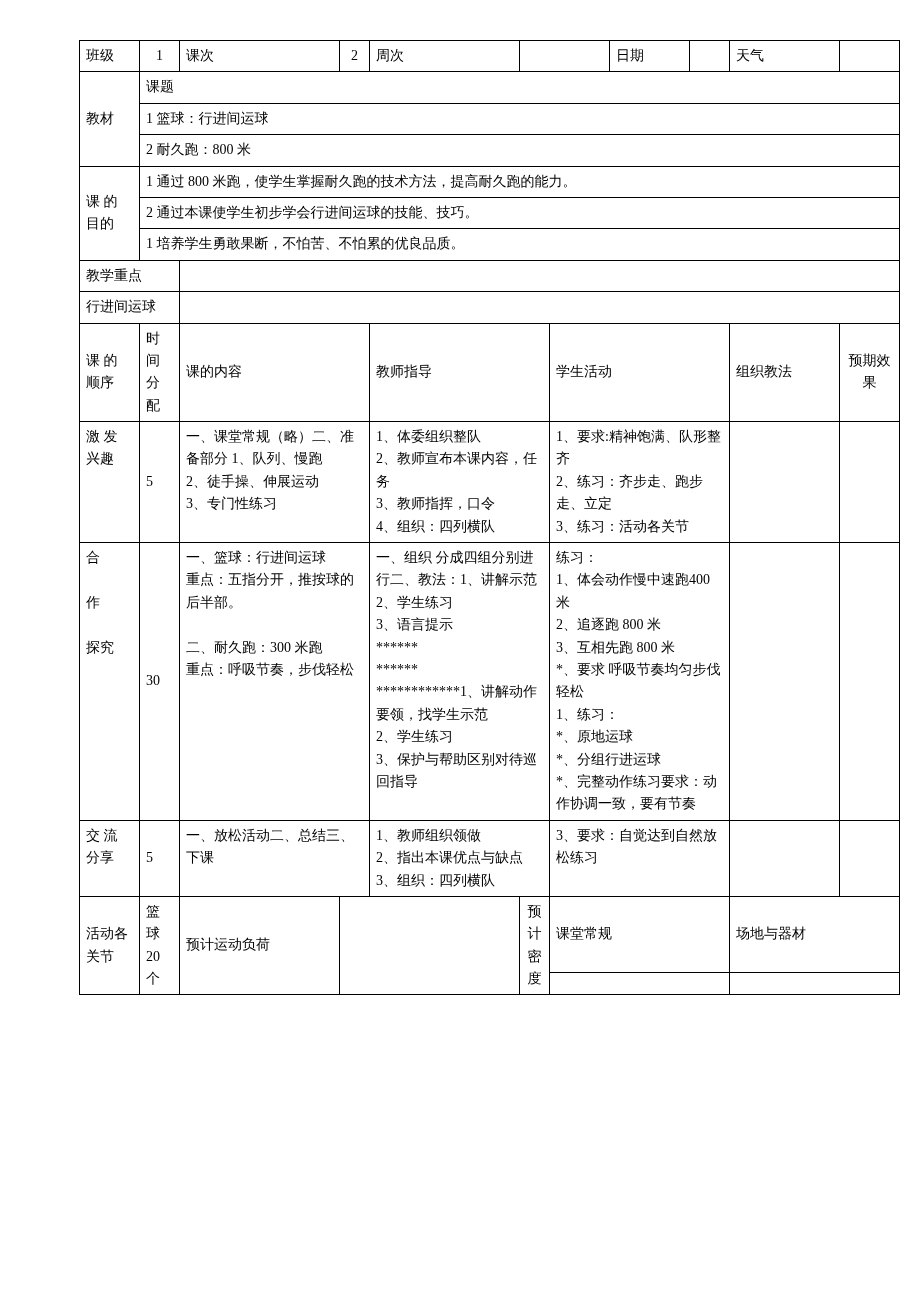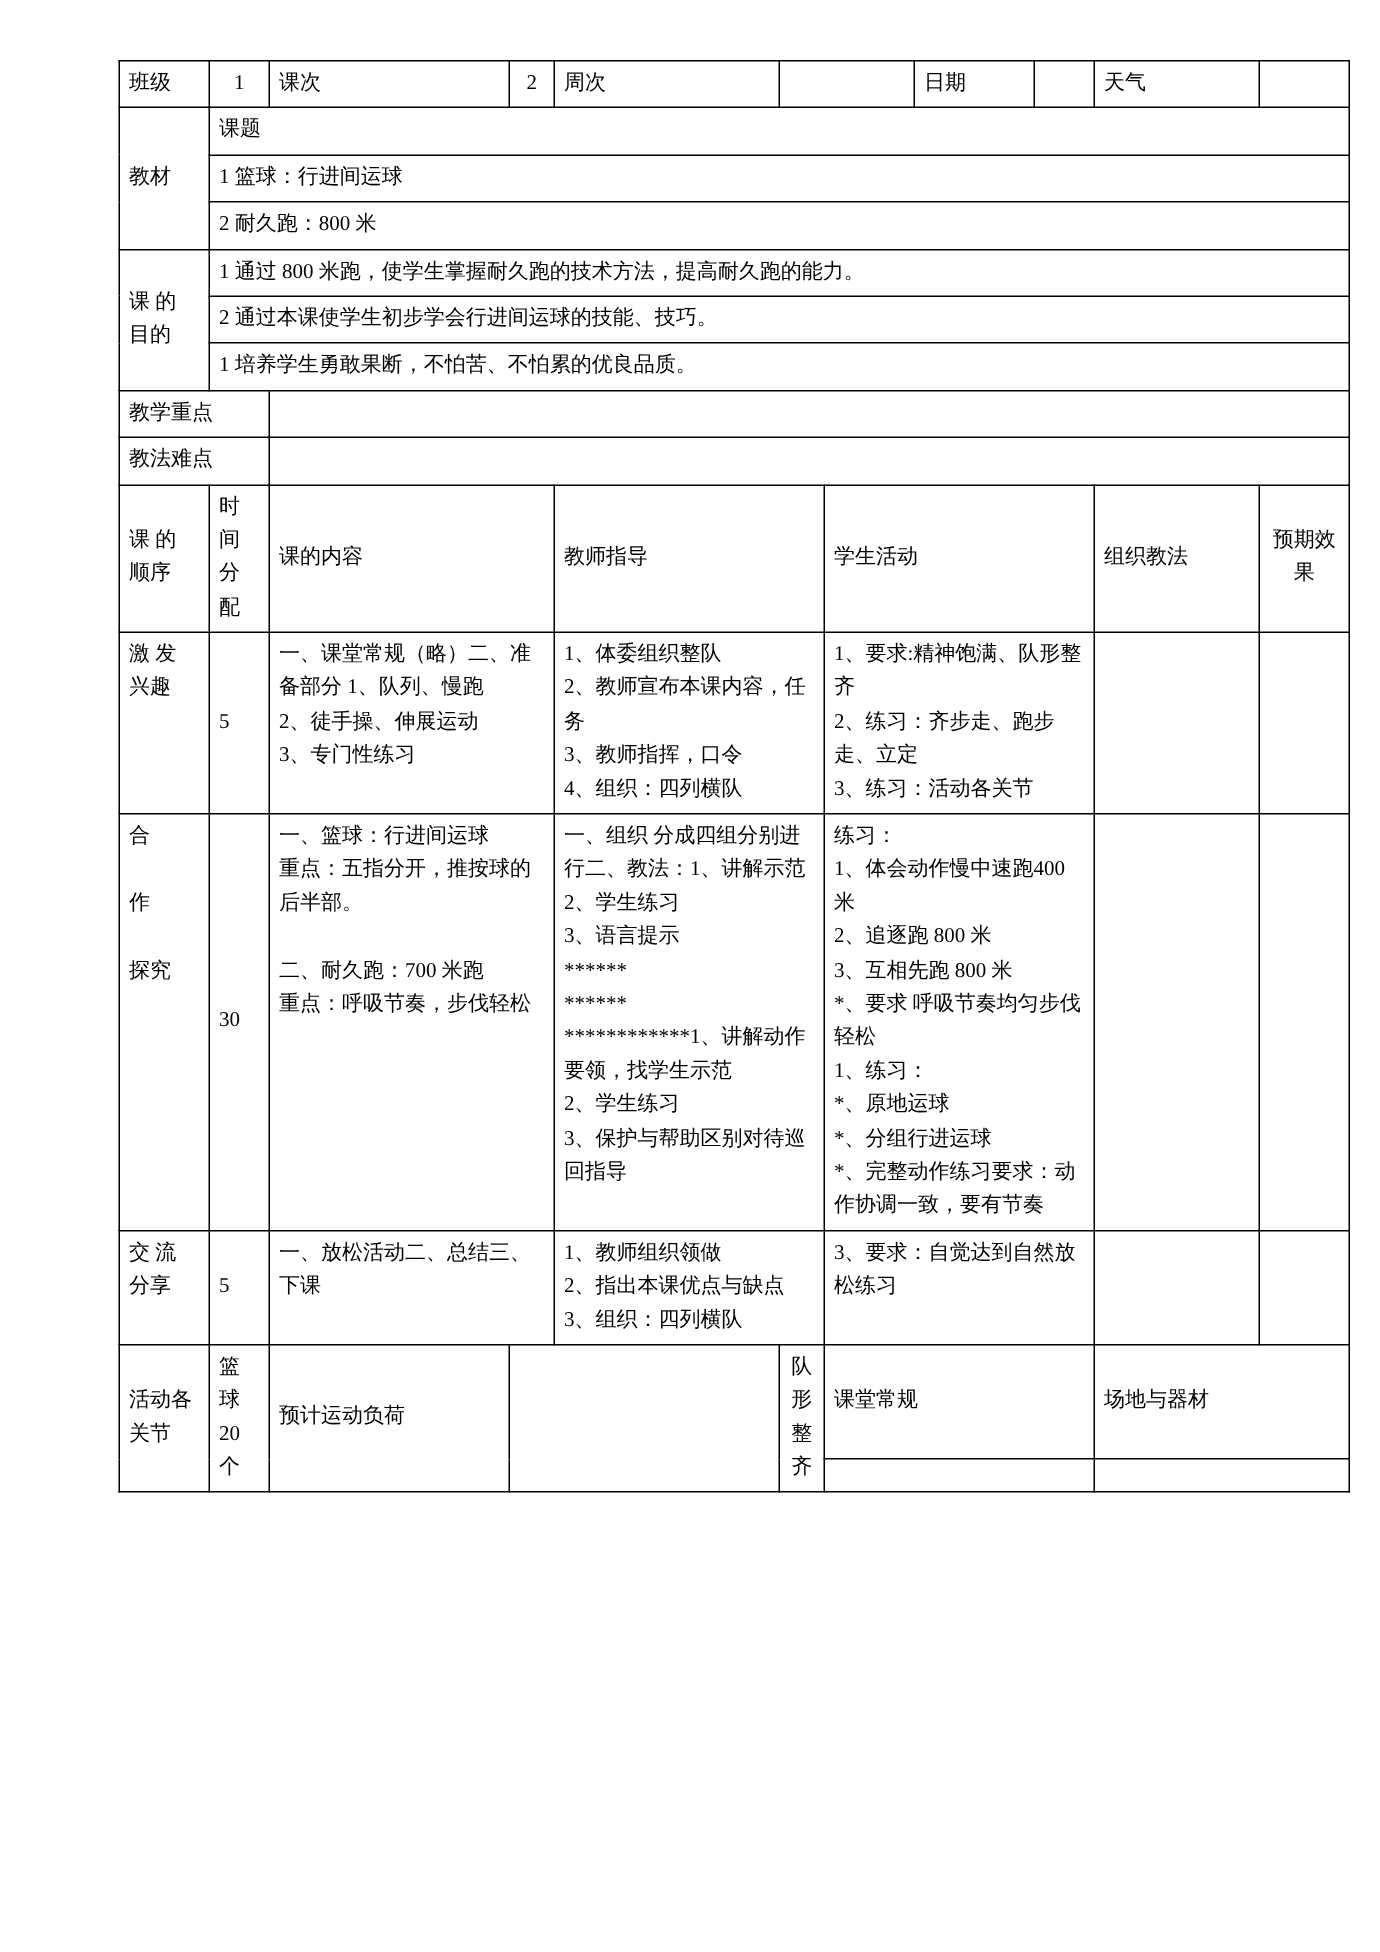--- a/index.html
+++ b/index.html
@@ -95,21 +95,21 @@
   <tr>
     <td colspan="13">1 培养学生勇敢果断，不怕苦、不怕累的优良品质。</td>
   </tr>
 
   <tr>
     <td colspan="2">教学重点</td>
     <td colspan="12"></td>
   </tr>
 
   <tr>
-    <td colspan="2">教法难点</td>
+    <td colspan="2">行进间运球</td>
     <td colspan="12"></td>
   </tr>
 
   <tr>
     <td>课 的 顺序</td>
     <td>时间分配</td>
     <td colspan="3">课的内容</td>
     <td colspan="3">教师指导</td>
     <td colspan="3">学生活动</td>
     <td colspan="2">组织教法</td>
@@ -136,21 +136,21 @@
   <tr>
     <td class="top" style="white-space:pre-line">合
 
 作
 
 探究</td>
     <td>30</td>
     <td colspan="3" class="top" style="white-space:pre-line">一、篮球：行进间运球
 重点：五指分开，推按球的后半部。
 
-二、耐久跑：700 米跑
+二、耐久跑：300 米跑
 重点：呼吸节奏，步伐轻松</td>
     <td colspan="3" class="top" style="white-space:pre-line">一、组织 分成四组分别进行二、教法：1、讲解示范 2、学生练习
 3、语言提示
 ******
 ******
 ************1、讲解动作要领，找学生示范
 2、学生练习
 3、保护与帮助区别对待巡回指导</td>
     <td colspan="3" class="top" style="white-space:pre-line">练习：
 1、体会动作慢中速跑400 米
@@ -175,21 +175,21 @@
     <td colspan="3" class="top" style="white-space:pre-line">3、要求：自觉达到自然放松练习</td>
     <td colspan="2"></td>
     <td></td>
   </tr>
 
   <tr>
     <td rowspan="2">活动各关节</td>
     <td rowspan="2">篮球20 个</td>
     <td rowspan="2" colspan="2">预计运动负荷</td>
     <td rowspan="2" colspan="3"></td>
-    <td rowspan="2" class="center">队形整齐</td>
+    <td rowspan="2" class="center">预计密度</td>
     <td colspan="3">课堂常规</td>
     <td colspan="3">场地与器材</td>
   </tr>
   <tr>
     <td colspan="3"></td>
     <td colspan="3"></td>
   </tr>
 
 </tbody>
     </table>

